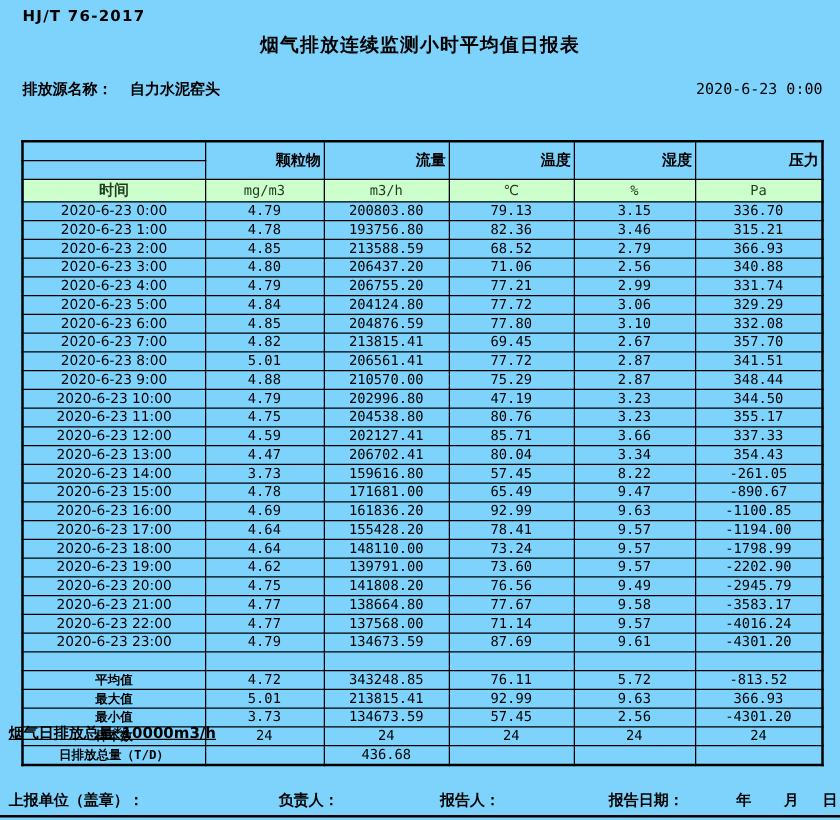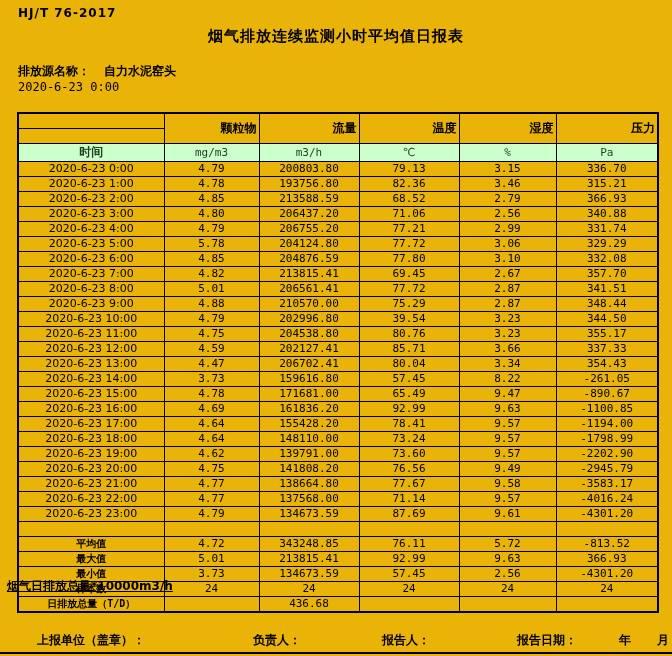--- a/index.html
+++ b/index.html
@@ -1,24 +1,24 @@
 <!DOCTYPE html>
 <html><head>
 <meta charset="utf-8">
 <style>
   * { box-sizing: border-box; }
   html,body { margin:0; padding:0; background:#fff; }
   .page {
-    position:relative; width:672px; height:656px; background:#eab308;
+    position:relative; width:672px; height:656px; background:#7dd3fc;
     font-family:"DejaVu Sans","Liberation Sans",sans-serif; color:#000;
     overflow:hidden;
   }
   .std { position:absolute; top:6px; left:18px; font-size:12px; font-weight:bold; letter-spacing:1px; }
   .title { position:absolute; top:27px; left:0; width:100%; text-align:center; font-size:15px; font-weight:bold; letter-spacing:1px; }
-  .meta { position:absolute; top:63px; left:18px; right:14px; display:flex; justify-content:space-between; align-items:baseline; font-size:12px;flex-direction:column; }
+  .meta { position:absolute; top:63px; left:18px; right:14px; display:flex; justify-content:space-between; align-items:baseline; font-size:12px; }
   .meta .src { font-weight:bold; }
   .meta .src .name { margin-left:14px; }
   .meta .dt { font-weight:normal; font-family:"DejaVu Sans Mono","DejaVu Sans",sans-serif; }
 
   table.report {
     position:absolute; top:112px; left:17px;
     border-collapse:collapse; table-layout:fixed;
     width:640px;
     font-size:11px;
   }
@@ -28,21 +28,21 @@
     text-align:center; vertical-align:middle; white-space:nowrap; overflow:hidden;
     font-family:"DejaVu Sans Mono","DejaVu Sans",sans-serif;
   }
   table.report td.cjk { font-family:"DejaVu Sans","Liberation Sans",sans-serif; }
   tr.colhead td { font-weight:bold; font-size:12px; font-family:"DejaVu Sans","Liberation Sans",sans-serif;text-align:right; }
   tr.unitrow td { background:#ccffcc; color:#1f3d1f;margin-left:12px; }
   tr.unitrow td.timehead { font-weight:bold; font-size:12px; font-family:"DejaVu Sans","Liberation Sans",sans-serif; }
   td.sumlabel { font-weight:bold; font-size:10px; font-family:"DejaVu Sans","Liberation Sans",sans-serif; }
 
   .note { position:absolute; top:578px; left:7px; font-size:12px; font-weight:bold;text-decoration:underline; }
-  .sig { position:absolute; top:632px; left:0; width:584px; height:16px; font-size:12px; font-weight:bold;margin-left:30px; }
+  .sig { position:absolute; top:632px; left:0; width:584px; height:16px; font-size:12px; font-weight:bold; }
   .sig span { position:absolute; top:0; white-space:nowrap; }
   .sig .p-unit { left:7px; }
   .sig .p-resp { left:223px; }
   .sig .p-rept { left:352px; }
   .sig .p-date { left:487px; }
   .sig .p-year { left:589px; }
   .sig .p-month { left:627px; }
   .sig .p-day  { left:658px; }
   .bottom-bar { position:absolute; top:652px; left:0; width:672px; height:2px; background:#000; }
 </style>
@@ -128,21 +128,21 @@
         <tr>
           <td class="cjk">2020-6-23  4:00</td>
           <td>4.79</td>
           <td>206755.20</td>
           <td>77.21</td>
           <td>2.99</td>
           <td>331.74</td>
         </tr>
         <tr>
           <td class="cjk">2020-6-23  5:00</td>
-          <td>5.78</td>
+          <td>4.84</td>
           <td>204124.80</td>
           <td>77.72</td>
           <td>3.06</td>
           <td>329.29</td>
         </tr>
         <tr>
           <td class="cjk">2020-6-23  6:00</td>
           <td>4.85</td>
           <td>204876.59</td>
           <td>77.80</td>
@@ -170,21 +170,21 @@
           <td>4.88</td>
           <td>210570.00</td>
           <td>75.29</td>
           <td>2.87</td>
           <td>348.44</td>
         </tr>
         <tr>
           <td class="cjk">2020-6-23 10:00</td>
           <td>4.79</td>
           <td>202996.80</td>
-          <td>39.54</td>
+          <td>47.19</td>
           <td>3.23</td>
           <td>344.50</td>
         </tr>
         <tr>
           <td class="cjk">2020-6-23 11:00</td>
           <td>4.75</td>
           <td>204538.80</td>
           <td>80.76</td>
           <td>3.23</td>
           <td>355.17</td>

